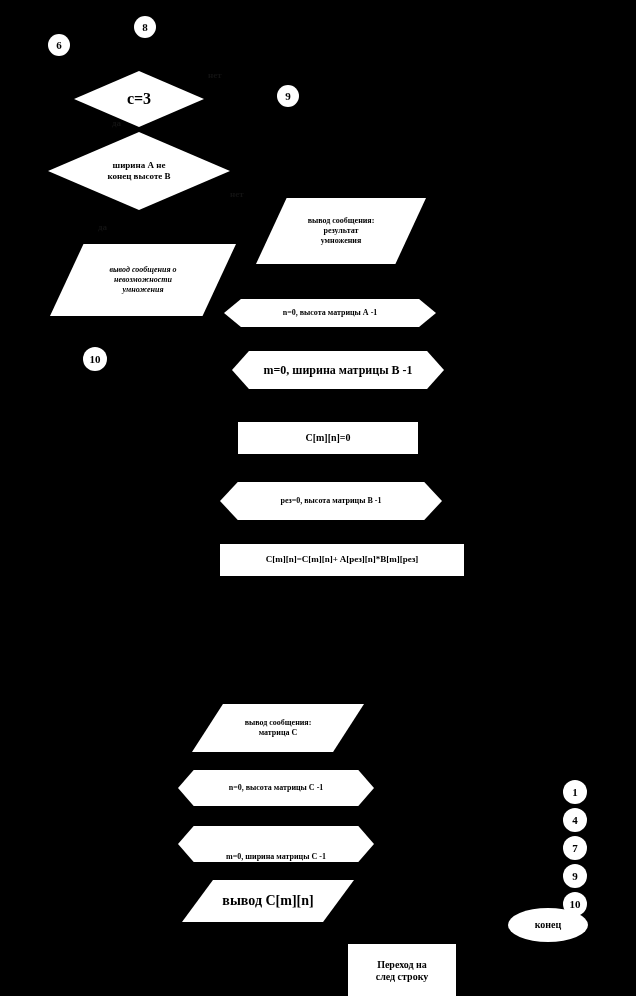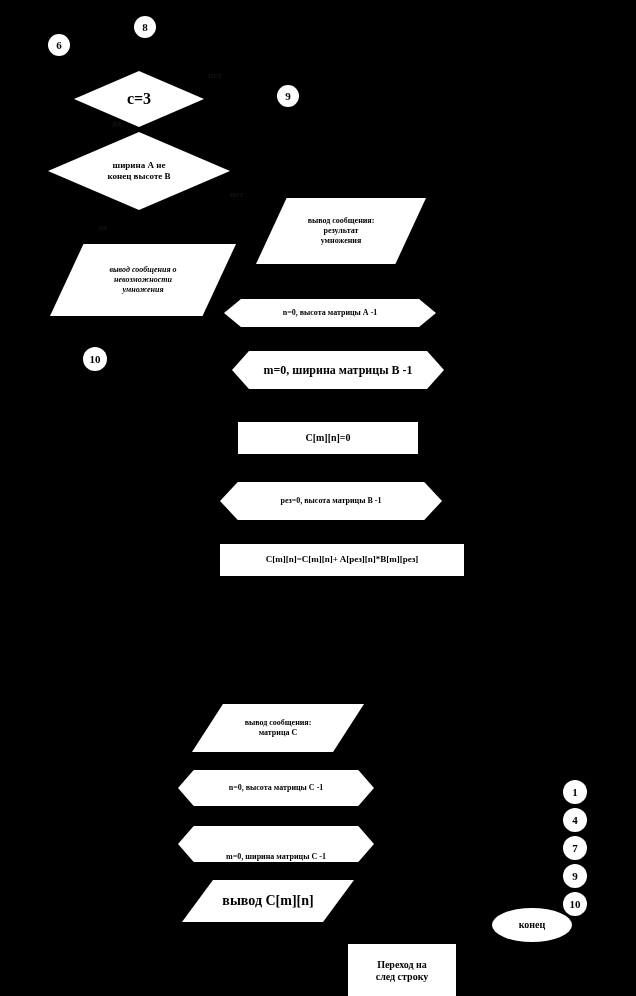--- a/index.html
+++ b/index.html
@@ -137,21 +137,21 @@
       <div class="node hexagon" style="left: 178px; top: 826px; width: 196px; height: 36px; font-size: 8px; align-items: flex-end;">
         <span class="txt">m=0, ширина матрицы С -1</span>
       </div>
       <div class="node parallelogram" style="left: 182px; top: 880px; width: 172px; height: 42px; font-size: 14px;">
         <span class="txt">вывод C[m][n]</span>
       </div>
       <div class="node rect" style="left: 348px; top: 900px; width: 108px; height: 54px; font-size: 10px; margin-top: 44px;">
         <span class="txt">Переход на
 след строку</span>
       </div>
-      <div class="node ellipse" style="left: 492px; top: 908px; width: 80px; height: 34px; font-size: 10px;">
+      <div class="node ellipse" style="left: 508px; top: 908px; width: 80px; height: 34px; font-size: 10px;">
         <span class="txt">конец</span>
       </div>
     </div>
 
   <div id="edge-labels-layer">
       <div class="edge-label" style="left: 208px; top: 70px;">нет</div>
       <div class="edge-label" style="left: 112px; top: 118px;">да</div>
       <div class="edge-label" style="left: 230px; top: 189px;">нет</div>
       <div class="edge-label" style="left: 98px; top: 222px;">да</div>
     </div>

